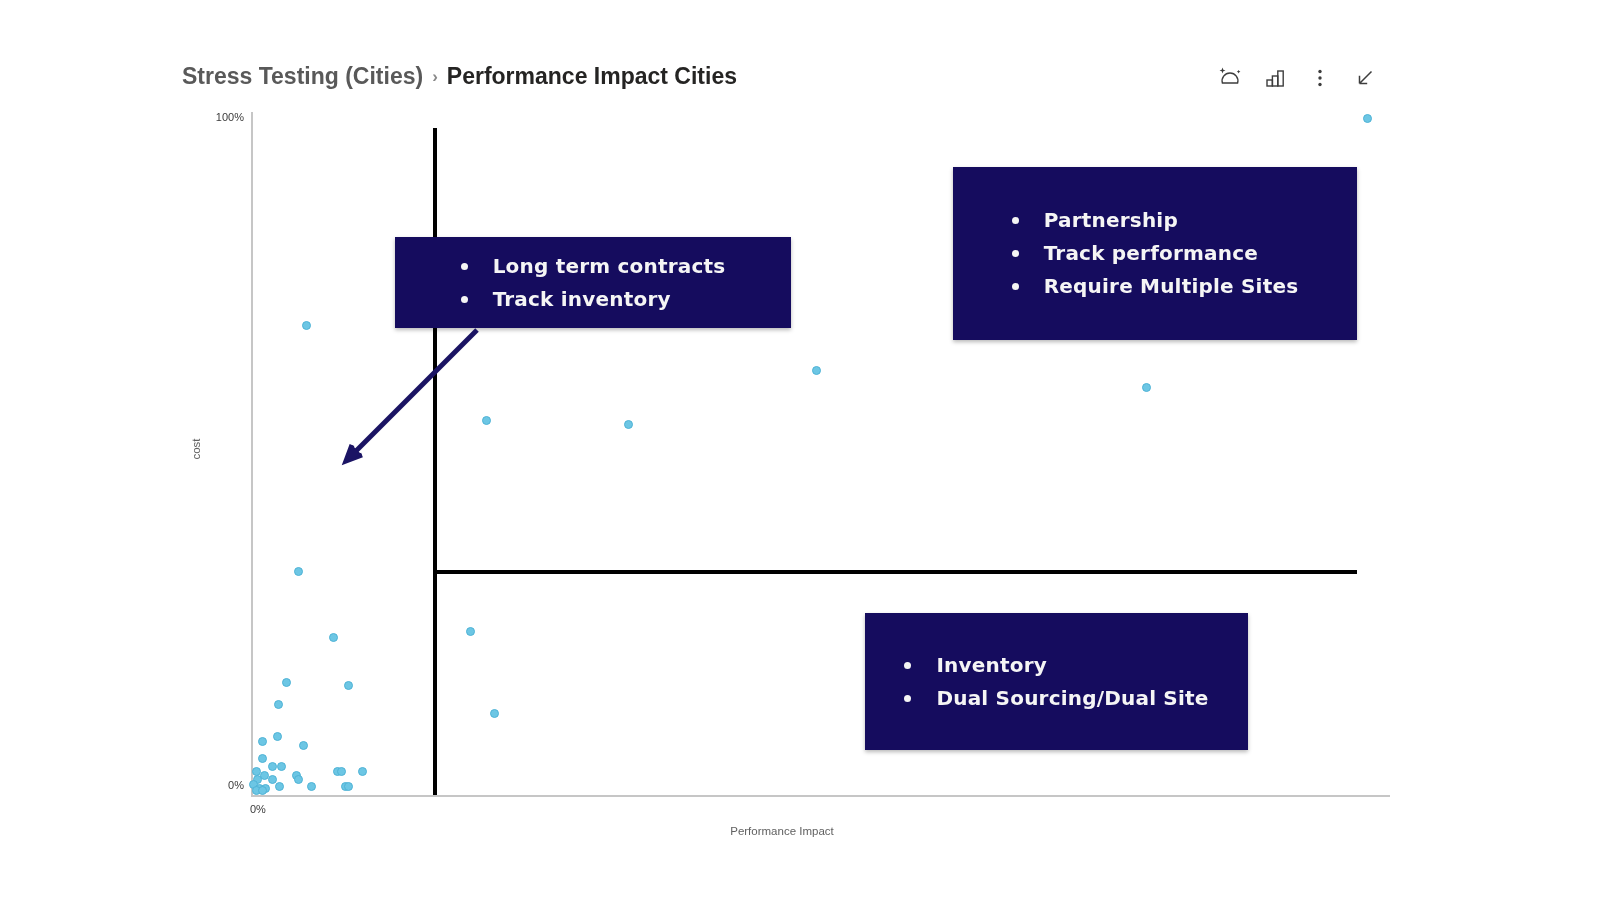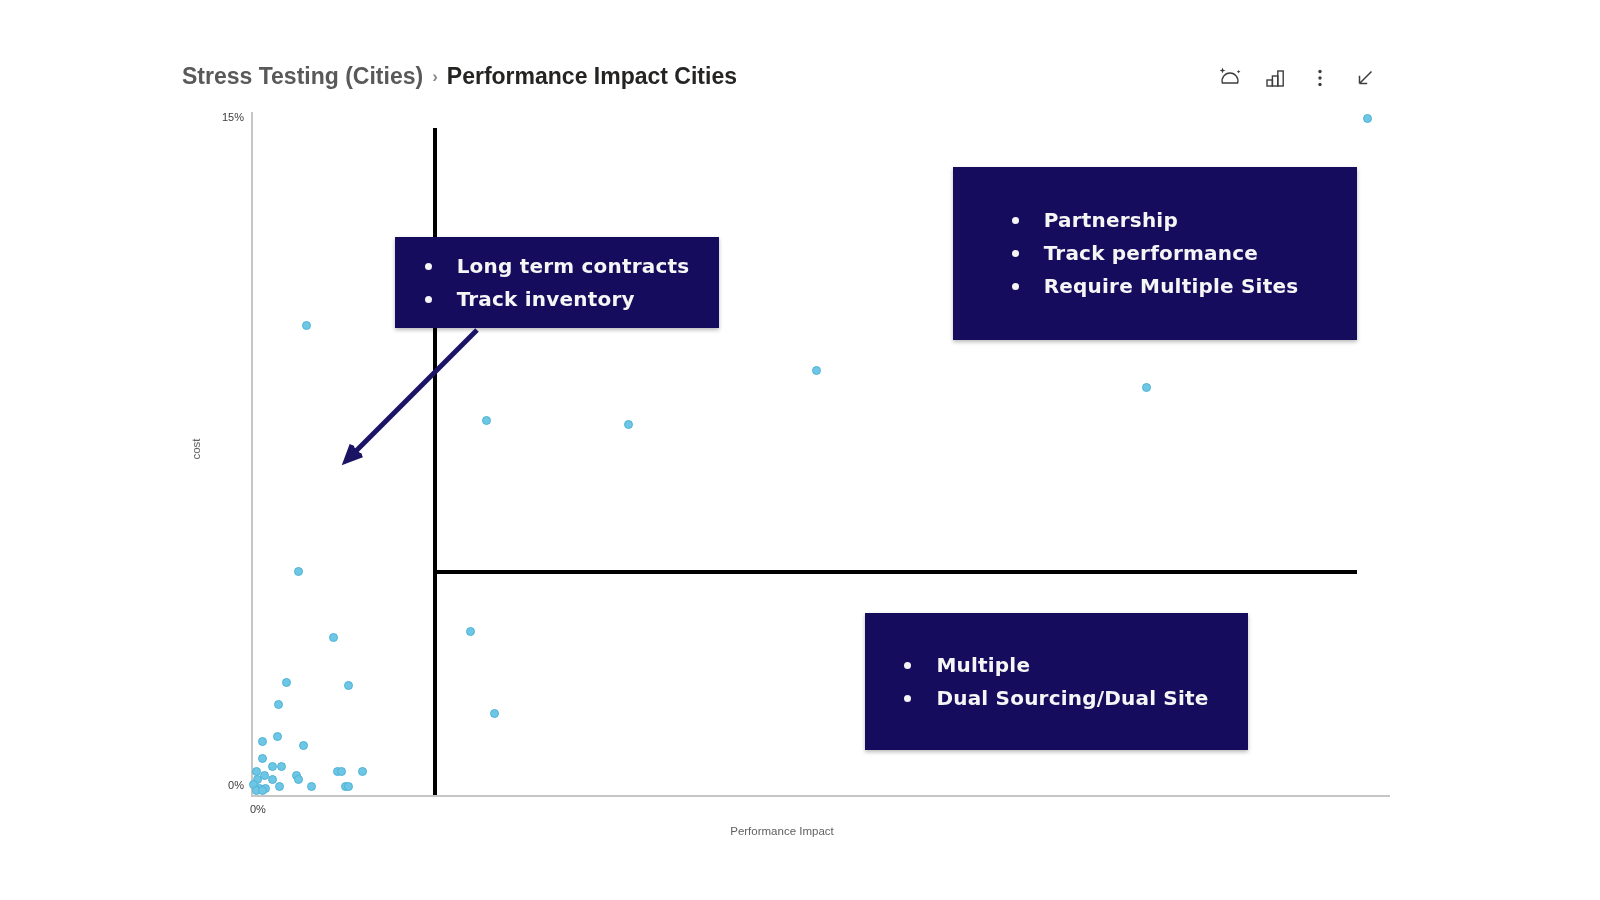--- a/index.html
+++ b/index.html
@@ -42,21 +42,21 @@
   .ann-box ul{list-style:none;margin:0;padding:0;}
   .ann-box li{
     display:flex;align-items:center;line-height:33px;font-size:20px;font-weight:bold;
     font-family:"DejaVu Sans",sans-serif;letter-spacing:0.2px;white-space:nowrap;gap:10px;
   }
   .ann-box li .bullet{
     width:7px;height:7px;border-radius:50%;background:var(--ann-text);
     margin-right:15px;flex:0 0 auto;
   }
   .ann-top-right{left:953px;top:167px;width:404px;height:173px;}
-  .ann-top-left{left:395px;top:237px;width:324px;height:91px;}
+  .ann-top-left{left:395px;top:237px;width:396px;height:91px;}
   .ann-bottom{left:865px;top:613px;width:383px;height:137px;}
   .ann-arrow{position:absolute;left:330px;top:322px;width:160px;height:150px;}
 </style>
 </head>
 <body>
 
 <div class="stage" style="--point-fill: #6cc6e4; --point-stroke: #4fb3d6; --ann-bg: #150c5e; --ann-text: #f5f5f5; --quad-line: #000000; --axis-line: #c6c6c6; --arrow: #1b1464;">
 
   <div class="report-title">
     <span class="crumb-root">Stress Testing (Cities)</span><span class="crumb-sep">›</span><span class="crumb-page">Performance Impact Cities</span>
@@ -88,21 +88,21 @@
       <svg width="24" height="24" viewBox="0 0 24 24">
         <path d="M18.5 5.5 L6.5 17.5 M6.5 17.5 H14.2 M6.5 17.5 V9.8" fill="none" stroke="#3d3d3d" stroke-width="1.5"></path>
       </svg>
     </button>
   </div>
 
   <div>
     <div class="y-axis"></div>
     <div class="x-axis"></div>
 
-    <span class="tick tick-y tick-y-100">15%</span>
+    <span class="tick tick-y tick-y-100">100%</span>
     <span class="tick tick-y tick-y-0">0%</span>
     <span class="tick tick-x-0">0%</span>
 
     <div class="axis-title axis-title-y">cost</div>
     <div class="axis-title axis-title-x">Performance Impact</div>
 
     <div id="vline" class="quad-line" style="left: 433.218px; top: 128px; width: 4px; height: 667px;"></div>
     <div id="hline" class="quad-line" style="left: 435.218px; top: 569.659px; width: 921.782px; height: 4px;"></div>
 
     <div id="points-layer">
@@ -170,21 +170,21 @@
           <li>
             <span class="bullet"></span>
             <span>Track inventory</span>
           </li>
         </ul>
     </div>
     <div class="ann-box ann-bottom">
       <ul>
           <li>
             <span class="bullet"></span>
-            <span>Multiple</span>
+            <span>Inventory</span>
           </li>
           <li>
             <span class="bullet"></span>
             <span>Dual Sourcing/Dual Site</span>
           </li>
         </ul>
     </div>
 
     <svg class="ann-arrow" viewBox="0 0 160 150">
       <line x1="147" y1="8" x2="18" y2="137" stroke="var(--arrow)" stroke-width="5"></line>

